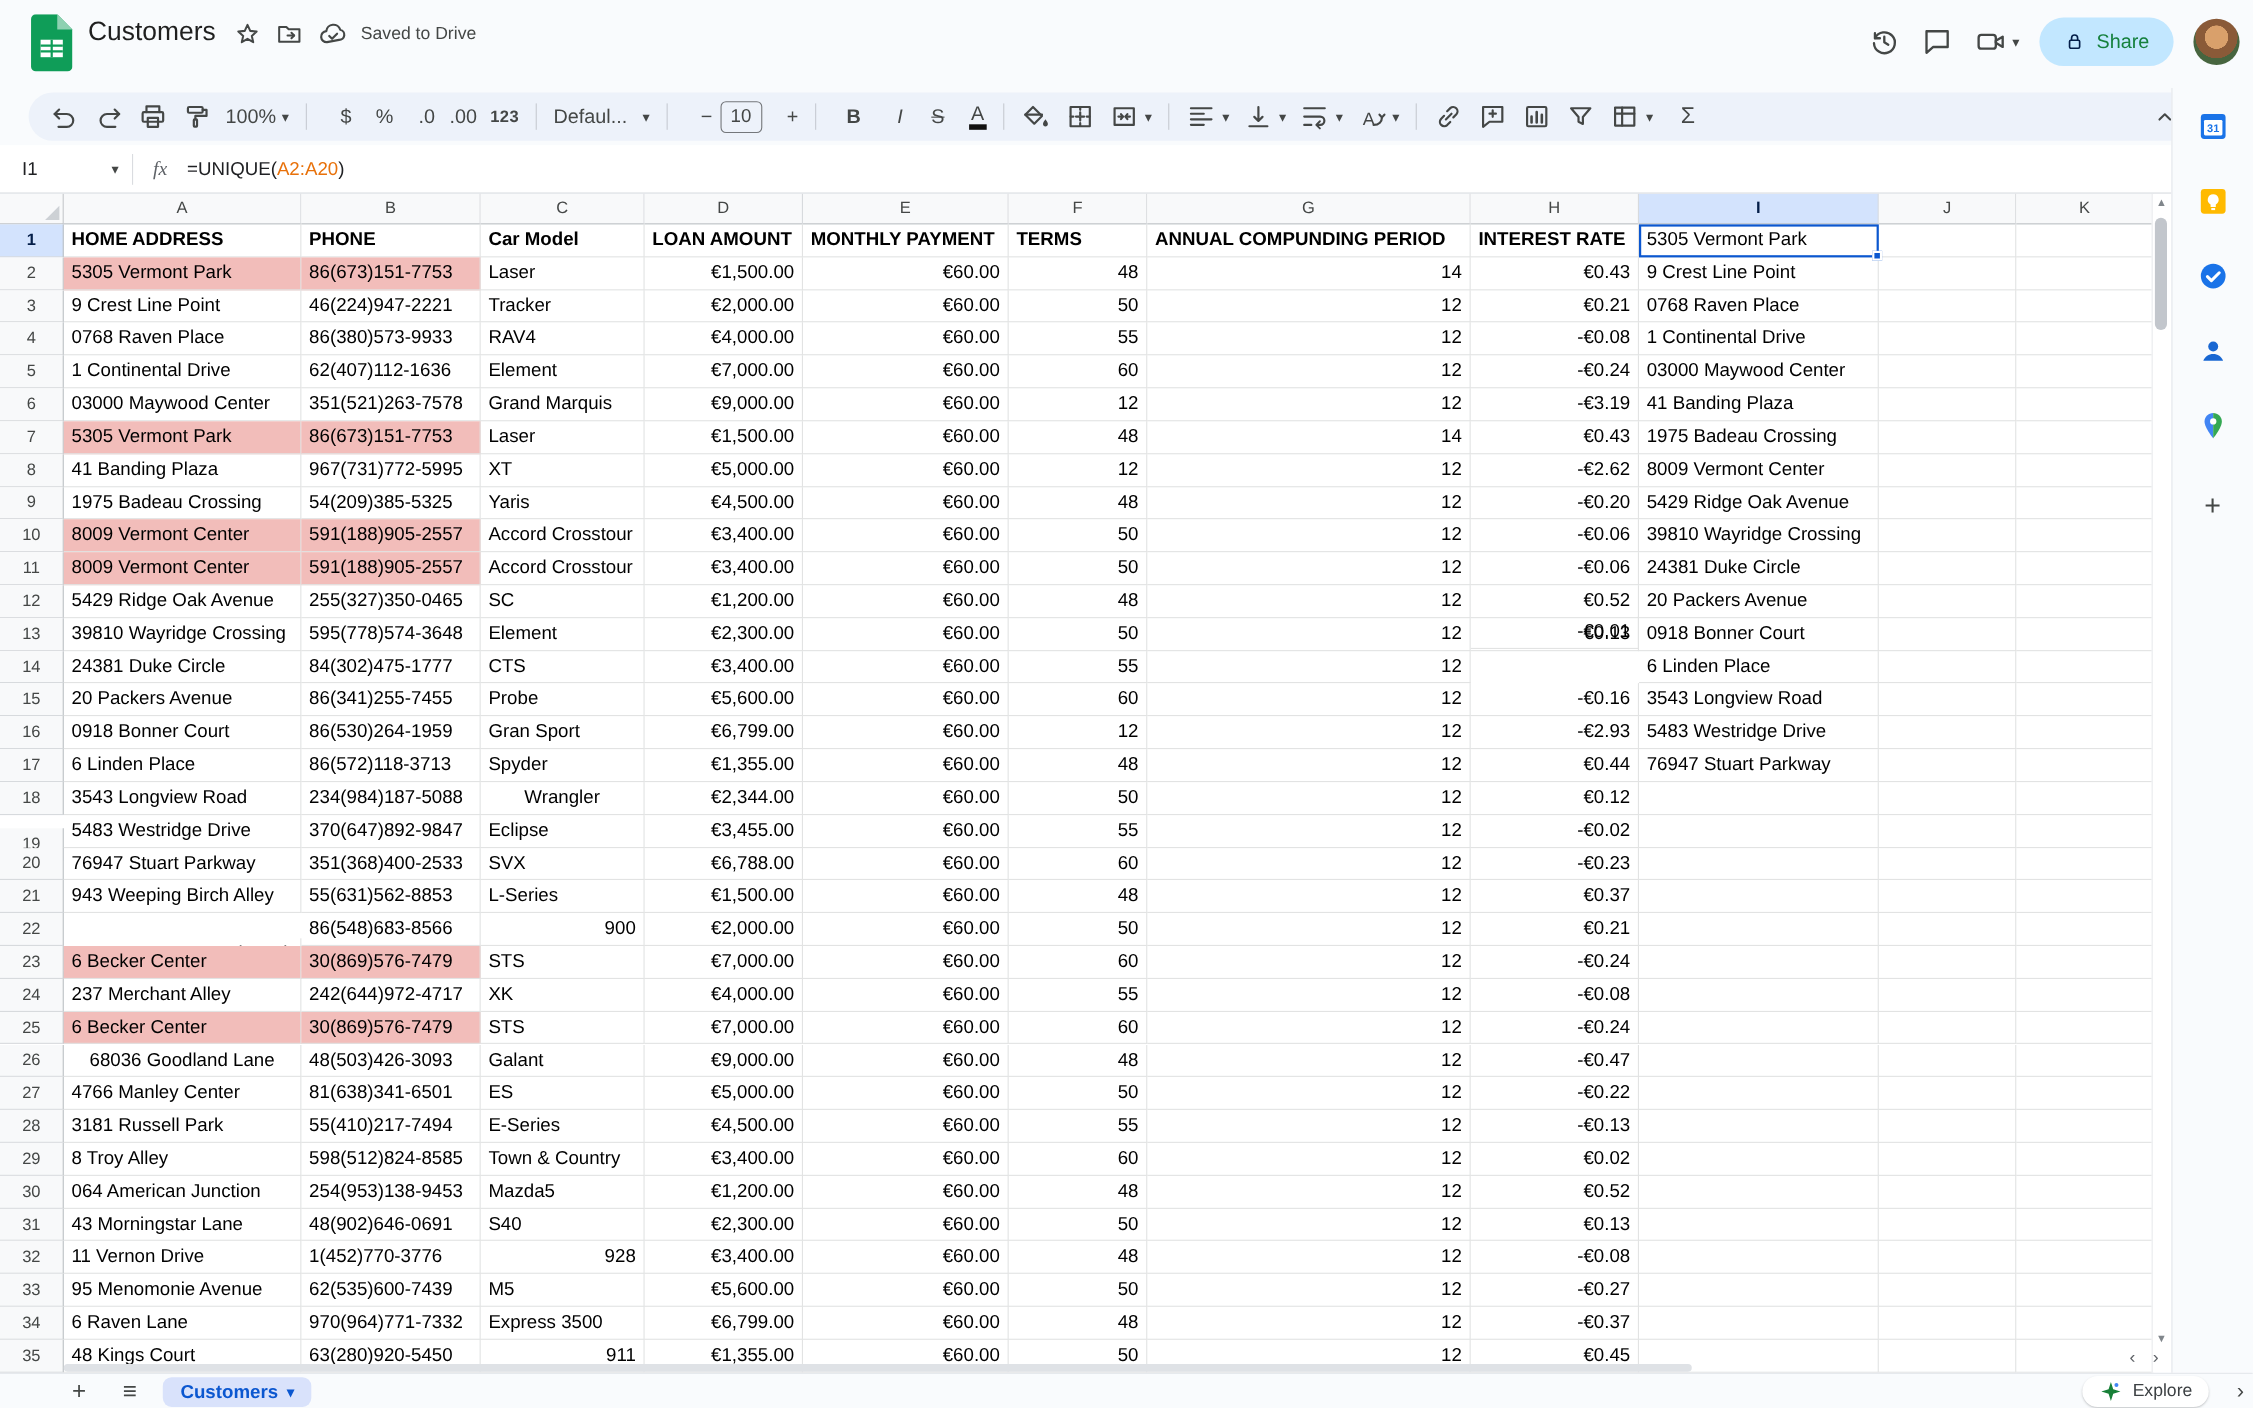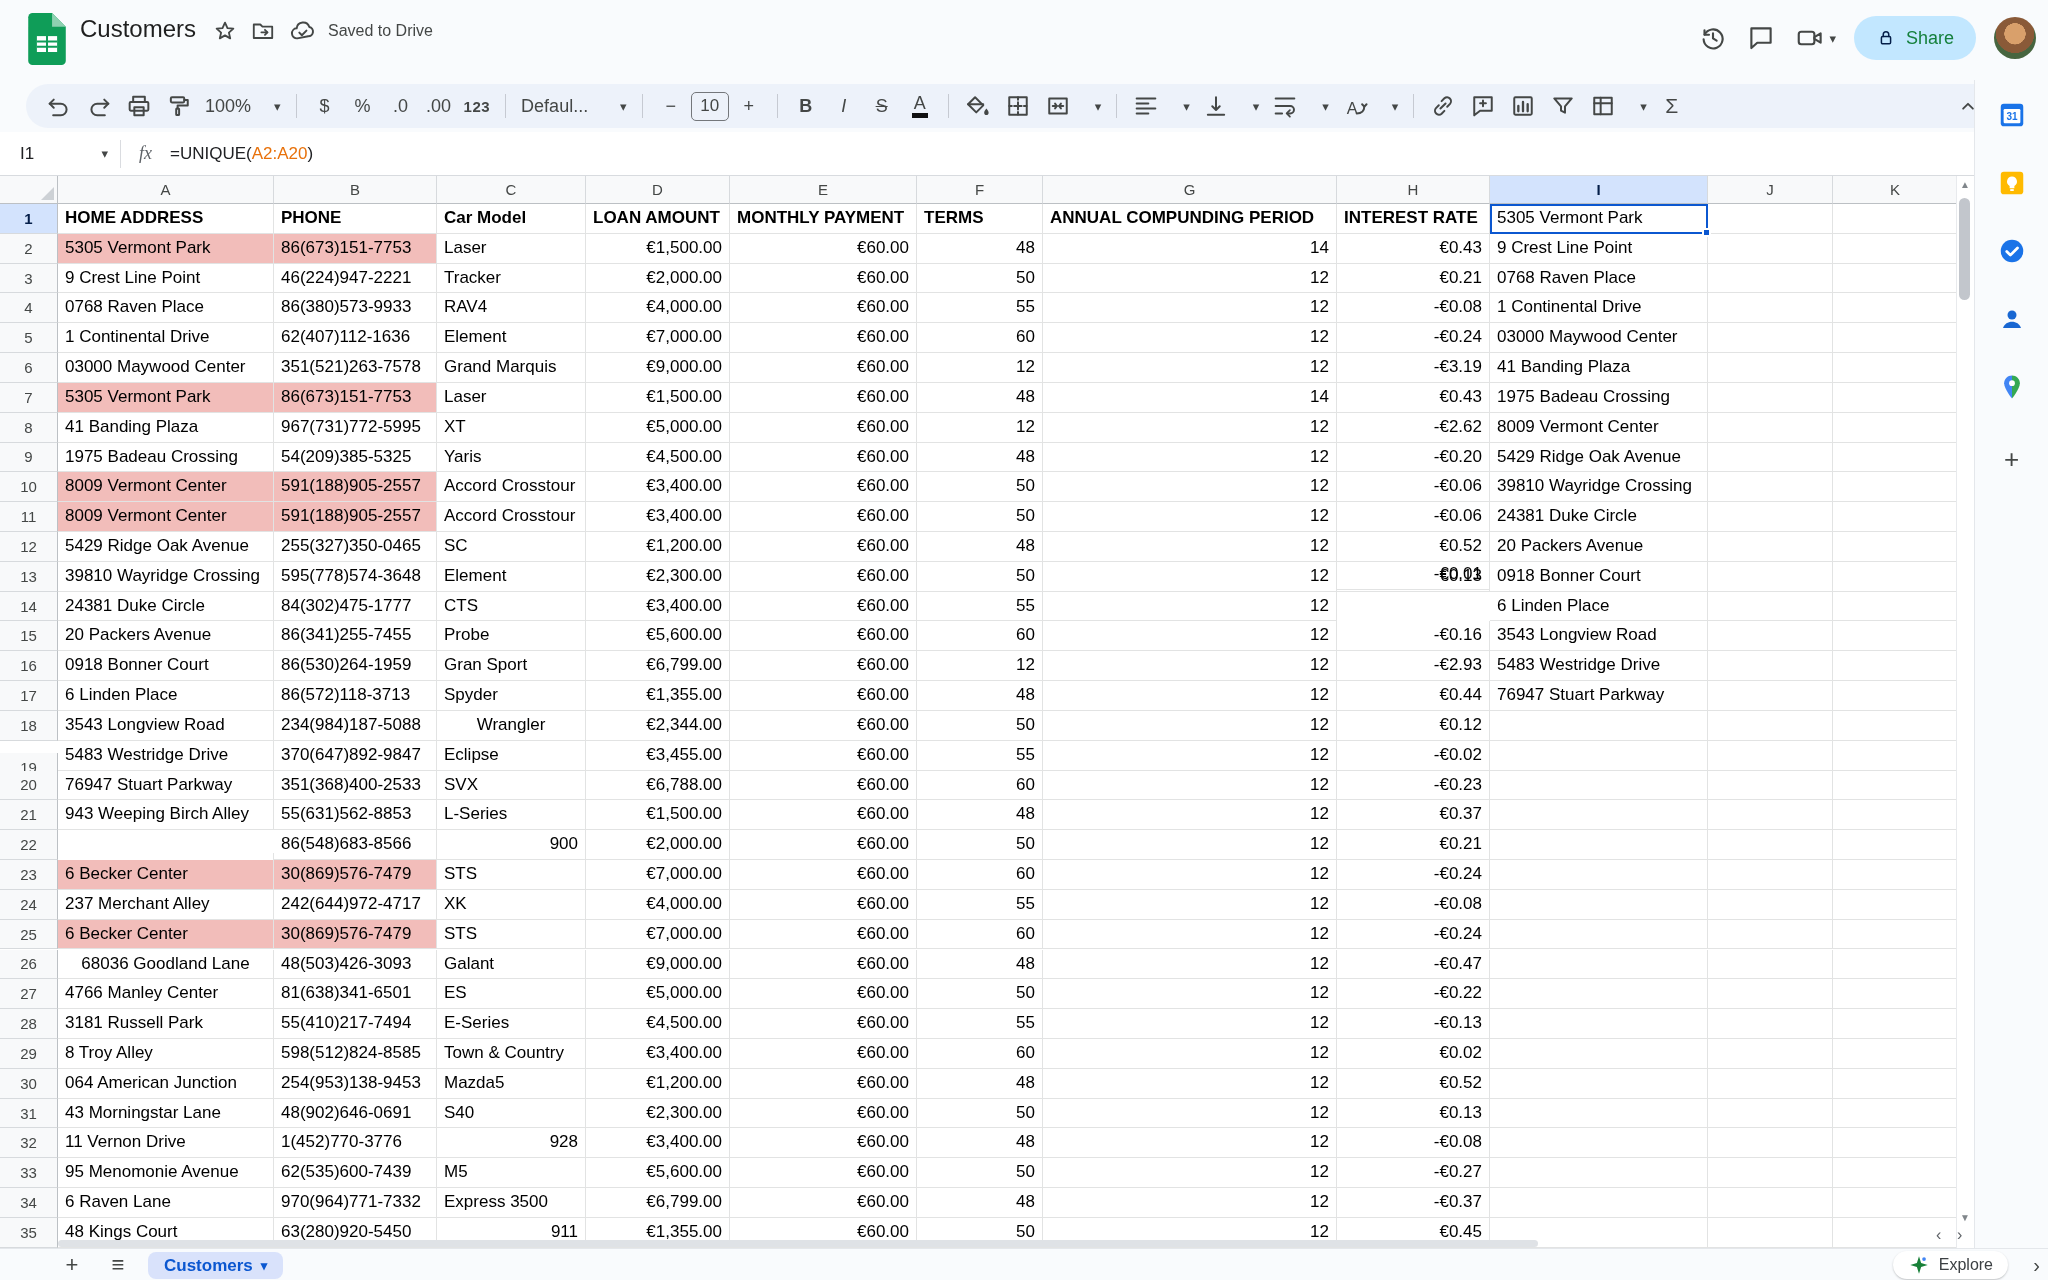--- a/index.html
+++ b/index.html
@@ -14,21 +14,21 @@
 .saved{font-size:16px;color:#444746}
 .menubar{position:absolute;left:62px;top:44px;display:flex}
 .menu-item{font-size:19px;padding:4px 11px;border-radius:7px;color:#1f1f1f;white-space:nowrap}
 .top-right{position:absolute;right:12px;top:16px;display:flex;align-items:center;gap:18px}
 .avatar{width:42px;height:42px;border-radius:50%;background:radial-gradient(circle at 50% 40%,#d9a06b 0 32%,#8a5a38 33% 58%,#47653f 59% 100%)}
 .share{height:44px;border-radius:22px;background:var(--share-button-bg);display:flex;align-items:center;gap:10px;padding:0 22px;color:#15803d;font-size:18px;font-weight:500}
 .camgroup{display:flex;align-items:center;gap:3px}
 .caret{font-size:13px;color:#444746;line-height:1}
 
 .toolbar{position:absolute;left:26px;top:84px;width:1996px;height:44px;border-radius:22px;background:var(--toolbar-bg);display:flex;align-items:center;padding:0 14px;gap:2px;z-index:5}
-.tbtn{height:36px;min-width:36px;border-radius:6px;display:flex;align-items:center;justify-content:center;gap:23px;padding:0 5px;flex:0 0 auto}
+.tbtn{height:36px;min-width:36px;border-radius:6px;display:flex;align-items:center;justify-content:flex-end;gap:5px;padding:0 5px;flex:0 0 auto}
 .sep{width:1px;height:24px;background:#c6cad2;margin:0 8px;flex:0 0 auto}
 .tbx{font-size:18px;color:#444746;white-space:nowrap}
 .b{font-weight:700}.i{font-style:italic}.s{text-decoration:line-through}
 .acolor{border-bottom:5px solid #111;line-height:1.05;padding:0 2px}
 .n123{font-size:15px;font-weight:700;letter-spacing:.5px}
 .fontname{width:76px;overflow:hidden;text-align:left}
 .sizebox{width:38px;height:29px;border:1px solid #74777b;border-radius:5px;display:flex;align-items:center;justify-content:center;font-size:17px;color:#444746}
 .sigma{font-size:21px}
 .tb-collapse{position:absolute;left:1924px;top:4px}
 

